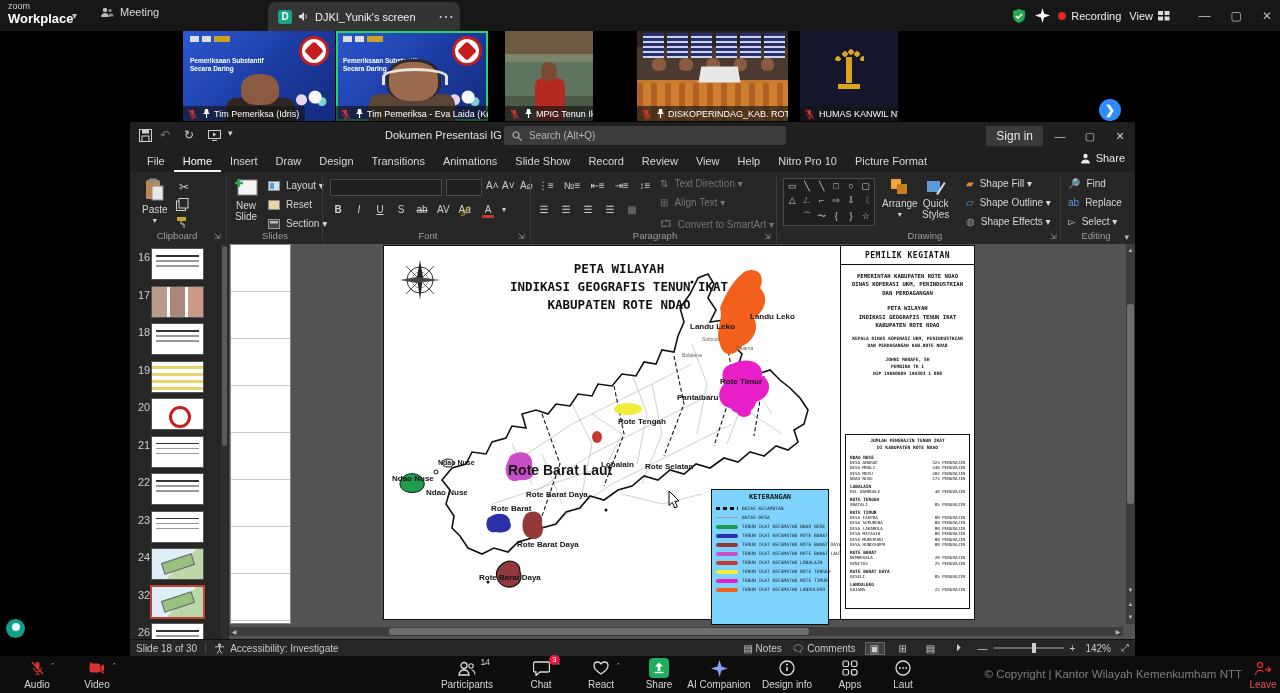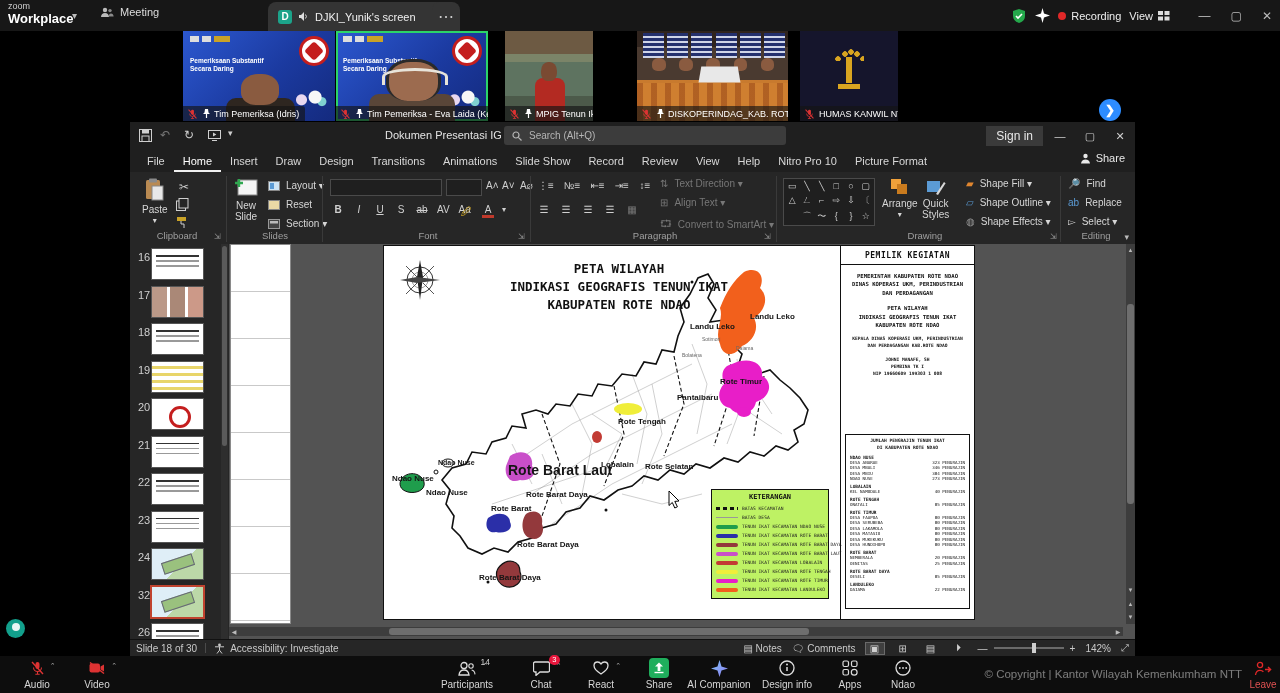--- a/index.html
+++ b/index.html
@@ -97,21 +97,21 @@
   #panel-scroll .thumbbar{position:absolute;left:1px;width:5px;top:2px;height:200px;background:#5a5a5a;border-radius:3px;}
   #canvas{position:absolute;left:99px;top:0;right:0;bottom:0;}
   #left-strip{position:absolute;left:1px;top:0;width:61px;height:380px;background:#fff;border:1px solid #8a8a8a;box-sizing:border-box;
      background-image:repeating-linear-gradient(180deg,transparent 0 46px,#c9c9c9 46px 47px);}
   #slide{position:absolute;left:154px;top:1px;width:592px;height:375px;background:#fff;border:1.5px solid #111;box-sizing:border-box;}
   
   #map-title{position:absolute;left:70px;top:14px;width:330px;text-align:center;font-family:"DejaVu Sans Mono",monospace;font-weight:bold;font-size:12.5px;color:#111;line-height:1.45;}
   #compass{position:absolute;left:14px;top:12px;}
   .map-label{position:absolute;font-weight:bold;color:#151515;white-space:nowrap;font-family:"Liberation Sans",sans-serif;}
   .map-label.small{font-weight:normal;color:#666;}
-  #legend{position:absolute;left:327px;top:243px;width:118px;height:110px;border:1.2px solid #111;background:#bef264;box-sizing:border-box;padding:3px 4px;}
+  #legend{position:absolute;left:327px;top:243px;width:118px;height:136px;border:1.2px solid #111;background:#7dd3fc;box-sizing:border-box;padding:3px 4px;}
   #legend .lt{font-family:"DejaVu Sans Mono",monospace;font-weight:bold;font-size:7px;text-align:center;color:#111;margin-bottom:3px;}
   .leg-row{display:flex;align-items:center;gap:4px;height:9px;}
   .leg-sw{width:22px;height:3px;flex:0 0 22px;}
   .leg-tx{font-size:4.6px;color:#222;font-family:"DejaVu Sans Mono",monospace;white-space:nowrap;}
   #owner{position:absolute;right:0;top:0;width:134px;height:100%;border-left:1.5px solid #111;box-sizing:border-box;font-family:"DejaVu Sans Mono",monospace;color:#111;}
   #owner .hd{height:18px;border-bottom:1.2px solid #111;display:flex;align-items:center;justify-content:center;font-weight:bold;font-size:8px;letter-spacing:.5px;}
   #owner .blk{text-align:center;font-size:5.6px;line-height:1.5;margin-top:7px;font-weight:bold;}
   #owner .blk.light{font-weight:bold;font-size:4.6px;}
   #craft-table{position:absolute;left:4px;right:4px;top:188px;bottom:10px;border:1px solid #111;padding:3px 4px;box-sizing:border-box;overflow:hidden;}
   #craft-table .tt{text-align:center;font-weight:bold;font-size:4.6px;line-height:1.5;margin-bottom:3px;}
@@ -984,21 +984,21 @@
       </div>
       <div class="tb-item" style="left: 868px;">
         <div class="ic">
           <svg width="16" height="16" viewBox="0 0 16 16">
             <circle cx="8" cy="8" r="7" fill="none" stroke="#ddd" stroke-width="1.3"></circle>
             <circle cx="4.8" cy="8" r=".9" fill="#ddd"></circle>
             <circle cx="8" cy="8" r=".9" fill="#ddd"></circle>
             <circle cx="11.2" cy="8" r=".9" fill="#ddd"></circle>
           </svg>
         </div>
-        <span class="lbl">Ndao</span>
+        <span class="lbl">Laut</span>
       </div>
       <div class="tb-item" style="left: 1228px;">
         <div class="ic">
           <svg width="18" height="15" viewBox="0 0 18 15">
             <circle cx="6" cy="4" r="2.6" fill="none" stroke="#e02828" stroke-width="1.3"></circle>
             <path d="M1.5 14c.4-3 2.1-4.6 4.5-4.6 1.4 0 2.6.5 3.4 1.4" fill="none" stroke="#e02828" stroke-width="1.3"></path>
             <path d="M11 8.5h5M14 6l2.6 2.5L14 11" fill="none" stroke="#e02828" stroke-width="1.4"></path>
           </svg>
         </div>
         <span class="lbl" style="color: rgb(224, 82, 82);">Leave</span>

